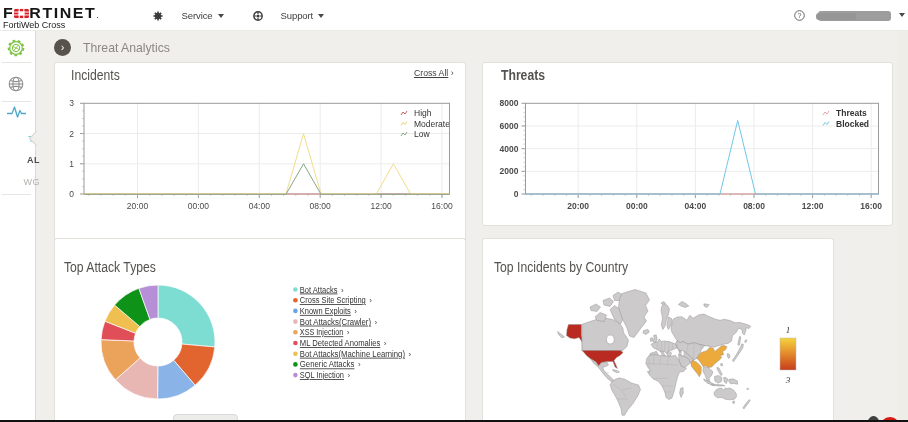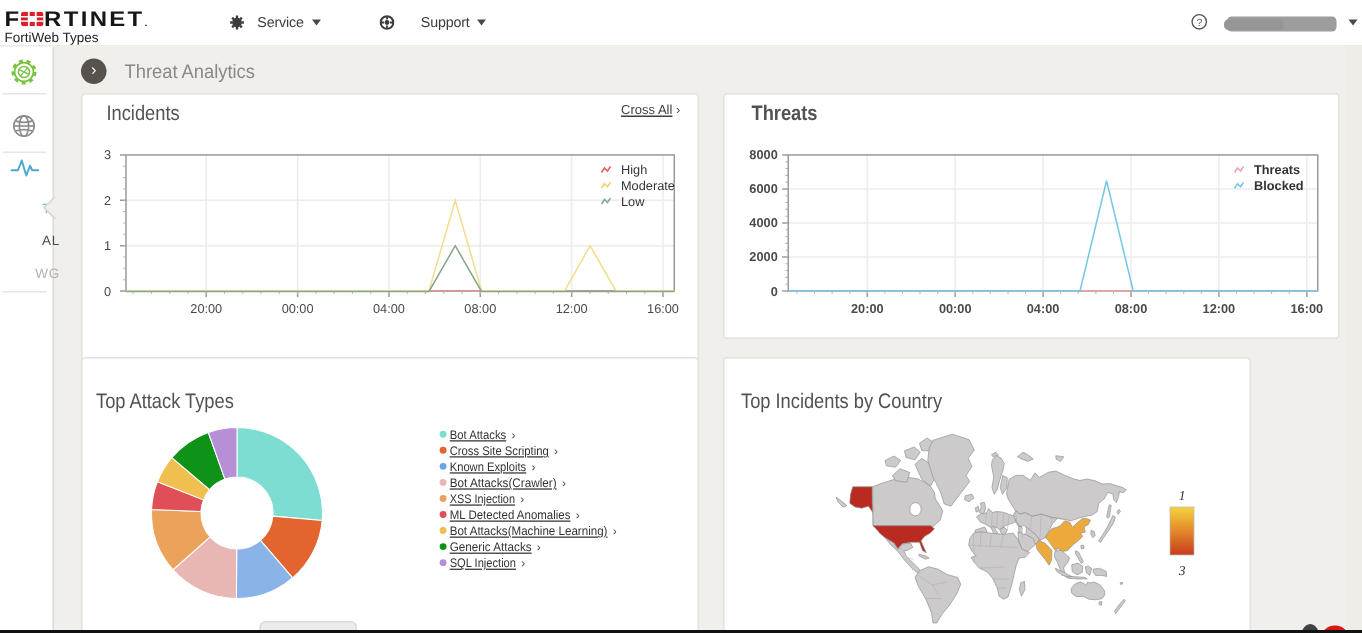--- a/index.html
+++ b/index.html
@@ -49,37 +49,37 @@
   <div id="header">
     <div id="logo">
       <span id="logoline1">F<svg width="15" height="11" viewBox="0 0 15 11" style="vertical-align:0px">
             <rect x="0" y="0" width="15" height="11" rx="2" fill="#da1f26"></rect>
             <rect x="4.6" y="0" width="1.2" height="11" fill="#fff"></rect>
             <rect x="9.2" y="0" width="1.2" height="11" fill="#fff"></rect>
             <rect x="0" y="3.3" width="15" height="1.1" fill="#fff"></rect>
             <rect x="0" y="6.6" width="15" height="1.1" fill="#fff"></rect>
             <rect x="4.6" y="3.3" width="5.8" height="4.4" fill="#fff"></rect>
           </svg>RTINET<span style="font-size:7px">.</span></span>
-      <div id="logoline2">FortiWeb Types</div>
+      <div id="logoline2">FortiWeb Cross</div>
     </div>
     <div class="hmenu" style="left:153px;">
       <svg width="10" height="10" viewBox="0 0 10 10" style="vertical-align:-2px">
           <circle cx="5" cy="5" r="3.2" fill="#3c3c3c"></circle>
           <g stroke="#3c3c3c" stroke-width="1.6">
             <line x1="5" y1="0.4" x2="5" y2="2"></line>
             <line x1="5" y1="8" x2="5" y2="9.6"></line>
             <line x1="0.4" y1="5" x2="2" y2="5"></line>
             <line x1="8" y1="5" x2="9.6" y2="5"></line>
             <line x1="1.8" y1="1.8" x2="2.9" y2="2.9"></line>
             <line x1="7.1" y1="7.1" x2="8.2" y2="8.2"></line>
             <line x1="1.8" y1="8.2" x2="2.9" y2="7.1"></line>
             <line x1="7.1" y1="2.9" x2="8.2" y2="1.8"></line>
           </g>
         </svg>
-      <span style="margin-left:6px">Service</span><span class="caret"></span>
+      <span style="margin-left:16px">Service</span><span class="caret"></span>
     </div>
     <div class="hmenu" style="left:253px;">
       <svg width="10" height="10" viewBox="0 0 10 10" style="vertical-align:-2px">
           <circle cx="5" cy="5" r="4.2" fill="none" stroke="#3c3c3c" stroke-width="1.4"></circle>
           <circle cx="5" cy="5" r="1.6" fill="#3c3c3c"></circle>
           <g stroke="#3c3c3c" stroke-width="1.2">
             <line x1="5" y1="1" x2="5" y2="3"></line>
             <line x1="5" y1="7" x2="5" y2="9"></line>
             <line x1="1" y1="5" x2="3" y2="5"></line>
             <line x1="7" y1="5" x2="9" y2="5"></line>
@@ -114,21 +114,21 @@
         <ellipse cx="8" cy="8" rx="3.1" ry="6.8"></ellipse>
         <line x1="1.2" y1="8" x2="14.8" y2="8"></line>
         <path d="M2.2 4.6 Q8 6.6 13.8 4.6 M2.2 11.4 Q8 9.4 13.8 11.4"></path>
       </g>
     </svg>
     <div class="sdiv" style="top:70px;"></div>
     <svg class="abs" style="left:7px;top:74px;" width="19" height="14" viewBox="0 0 19 14">
       <path d="M0.5 8.5 H5 L7.5 2 L10.5 12 L13 5.5 L14.5 8.5 H18.5" fill="none" stroke="#4aa9c9" stroke-width="1.3" stroke-linejoin="round" stroke-linecap="round"></path>
     </svg>
     <div class="stext" style="top:102.5px;color:#56b2d1;">TA</div>
-    <div class="stext" style="top:124px;color:#4c4c4c;">AL</div>
+    <div class="stext" style="top:124px;color:#4c4c4c;font-weight:bold;">AL</div>
     <div class="stext" style="top:145.5px;color:#b4b2ad;">WG</div>
     <div class="sdiv" style="top:163px;"></div>
   </div>
 
   <div id="crumb-circle">›</div>
   <div id="crumb-text">Threat Analytics</div>
   <div id="notch"></div>
 
   <div class="card" id="card1">
     <div class="ctitle" style="left:16px;top:4px;">Incidents</div>

